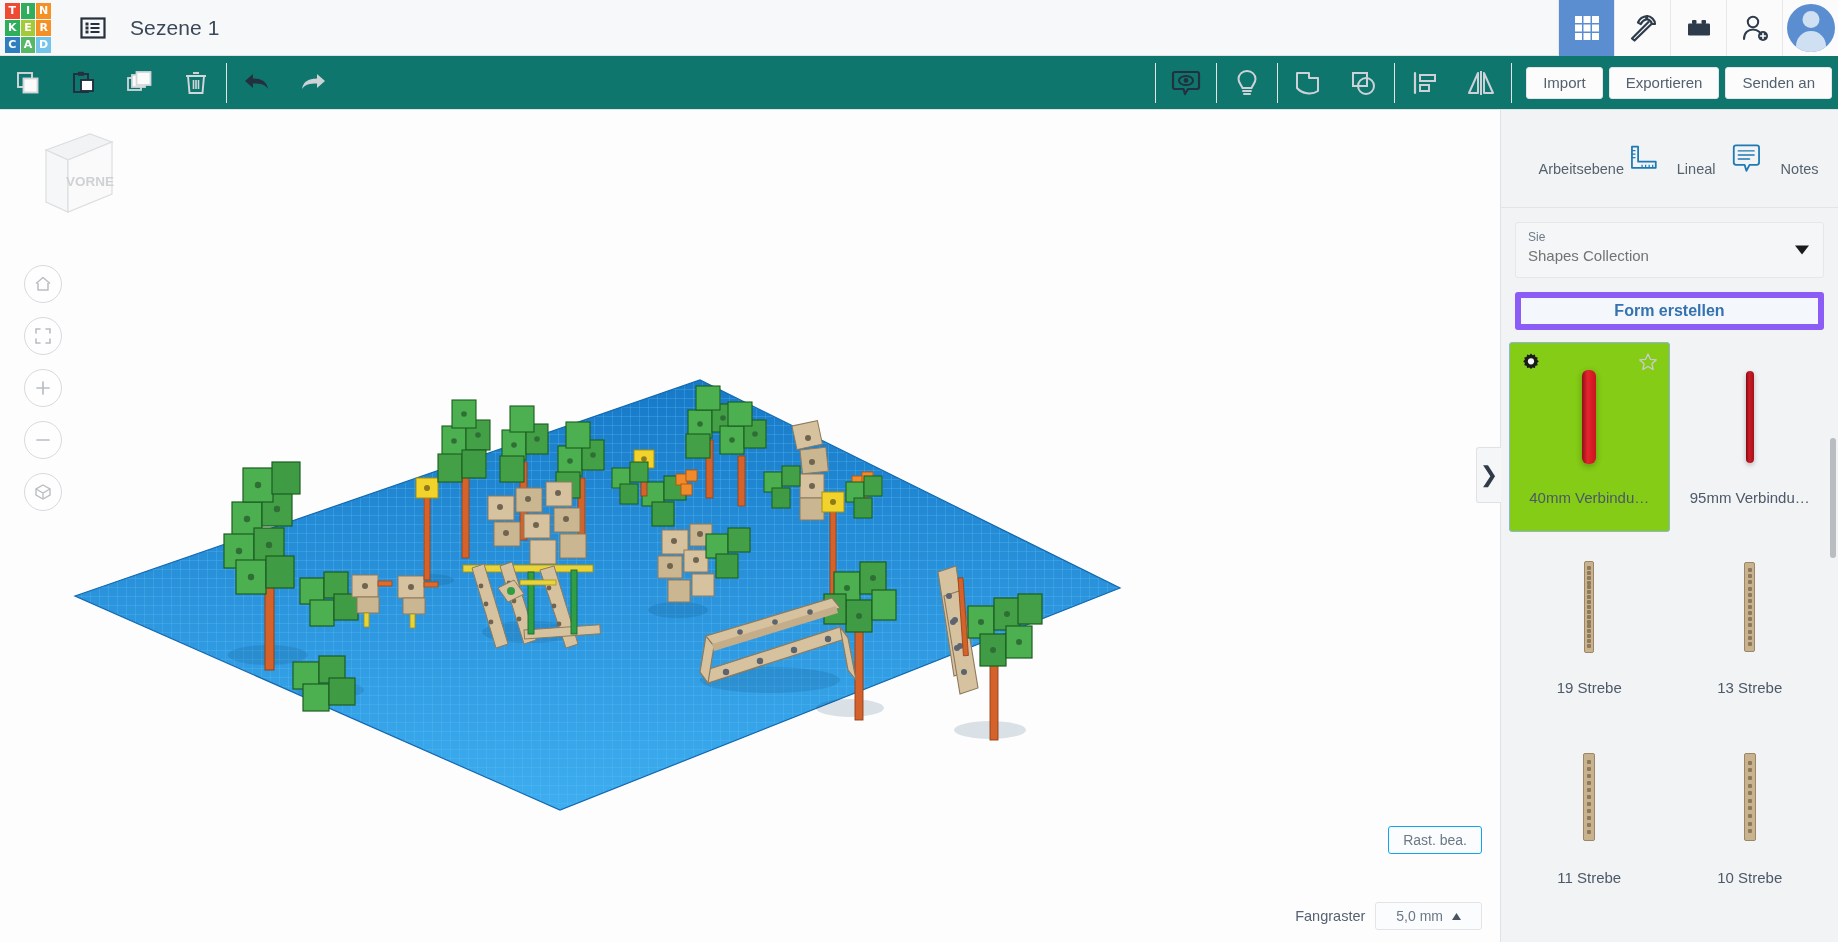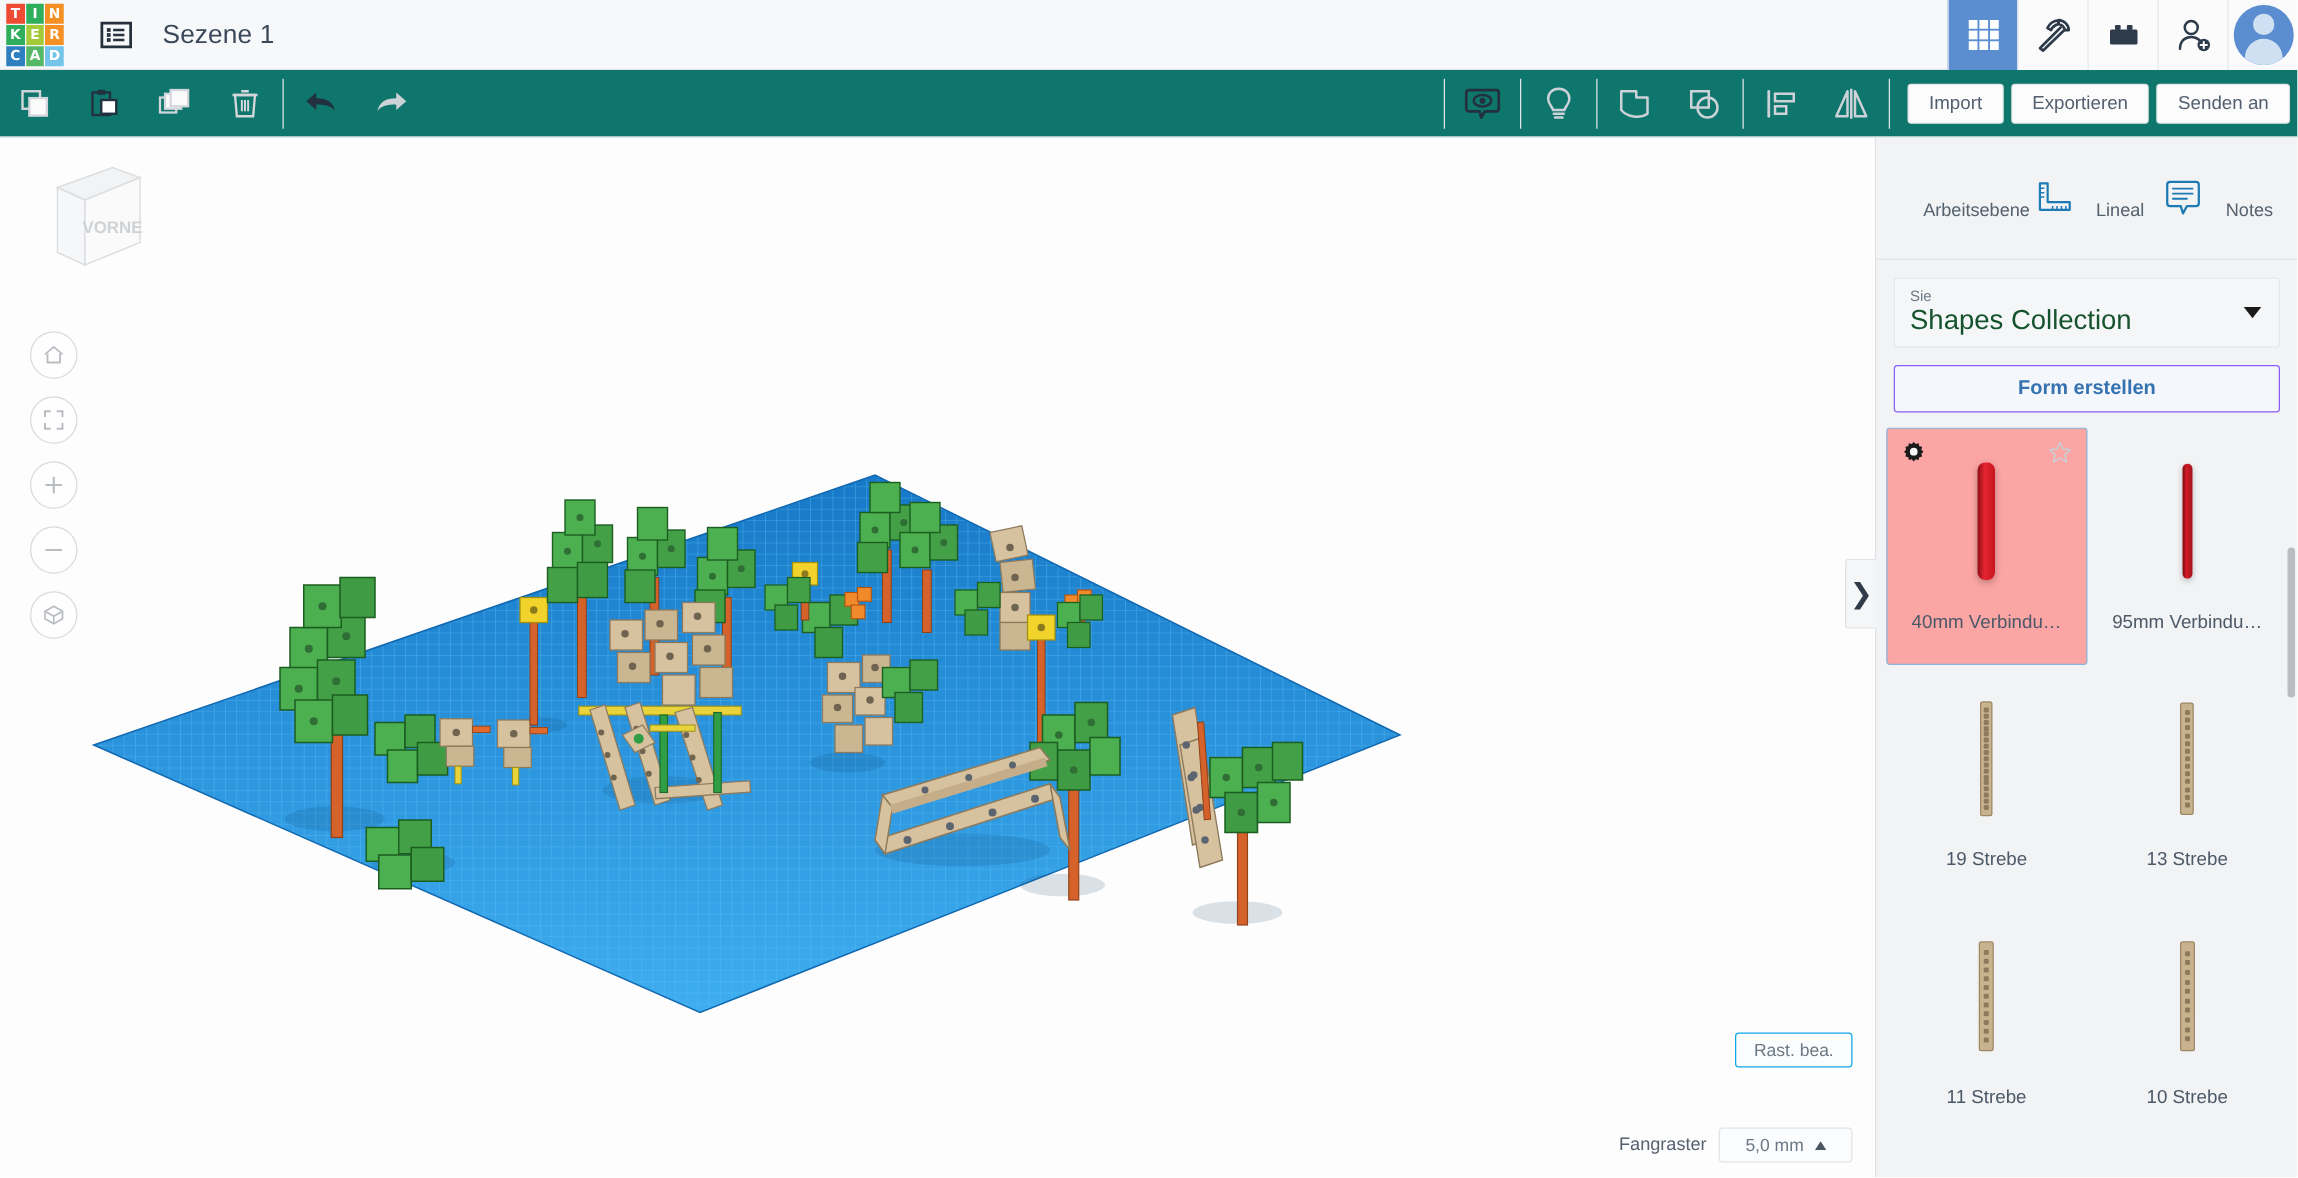--- a/index.html
+++ b/index.html
@@ -129,44 +129,44 @@
     display: flex; flex-direction: row; align-items: flex-end; gap: 18px;
     cursor: pointer; width: 92px;
   }
   .rp-tool-label { font-size: 14.5px; color: #55626f; }
   .rp-select-wrap { padding: 14px 14px 0 14px; }
   .rp-select {
     background: #f5f6f7; border: 1px solid #e6e7e9; border-radius: 3px;
     height: 56px; padding: 7px 12px; position: relative; cursor: pointer;
   }
   .rp-select-small { font-size: 12px; color: #6e7a88; line-height: 14px; }
-  .rp-select-value { font-size: 22px; color: #14532d; line-height: 24px; }
+  .rp-select-value { font-size: 15px; color: #737373; line-height: 24px; }
   .rp-caret {
     position: absolute; right: 14px; top: 50%; transform: translateY(-50%);
     width: 0; height: 0; border-left: 7px solid transparent; border-right: 7px solid transparent;
     border-top: 9px solid #1a1a1a;
   }
   .rp-create {
     margin: 14px 14px 0 14px; height: 38px;
-    border: 1px solid #8b5cf6; border-radius: 3px; background: #f4f7fb;
+    border: 6px solid #8b5cf6; border-radius: 3px; background: #f4f7fb;
     display: flex; align-items: center; justify-content: center;
     color: #3572b0; font-weight: bold; font-size: 16px; cursor: pointer;
   }
   .rp-grid-wrap { flex: 1; position: relative; margin-top: 12px; overflow: hidden; }
   .rp-grid {
     display: grid; grid-template-columns: 1fr 1fr;
     padding: 0 8px 0 8px;
   }
   .shape-cell {
     height: 190px; display: flex; flex-direction: column;
     align-items: center; justify-content: flex-start; cursor: pointer;
     position: relative; border: 1px solid transparent; border-radius: 3px;
     padding-top: 18px;
   }
-  .shape-cell.selected { border-color: #8bb3dc; background: #fca5a5; }
+  .shape-cell.selected { border-color: #8bb3dc; background: #84cc16; }
   .shape-thumb { height: 112px; display: flex; align-items: center; justify-content: center; }
   .shape-label { font-size: 15px; color: #4c5968; margin-top: 16px; text-align: center; }
   .gear-icon { position: absolute; left: 11px; top: 9px; }
   .star-icon { position: absolute; right: 11px; top: 9px; }
   .rp-scrollbar {
     position: absolute; right: 2px; top: 0; width: 6px; height: 100%;
   }
   .rp-scroll-thumb {
     position: absolute; right: 0; top: 96px; width: 6px; height: 120px;
     background: #b9bcc0; border-radius: 3px;

